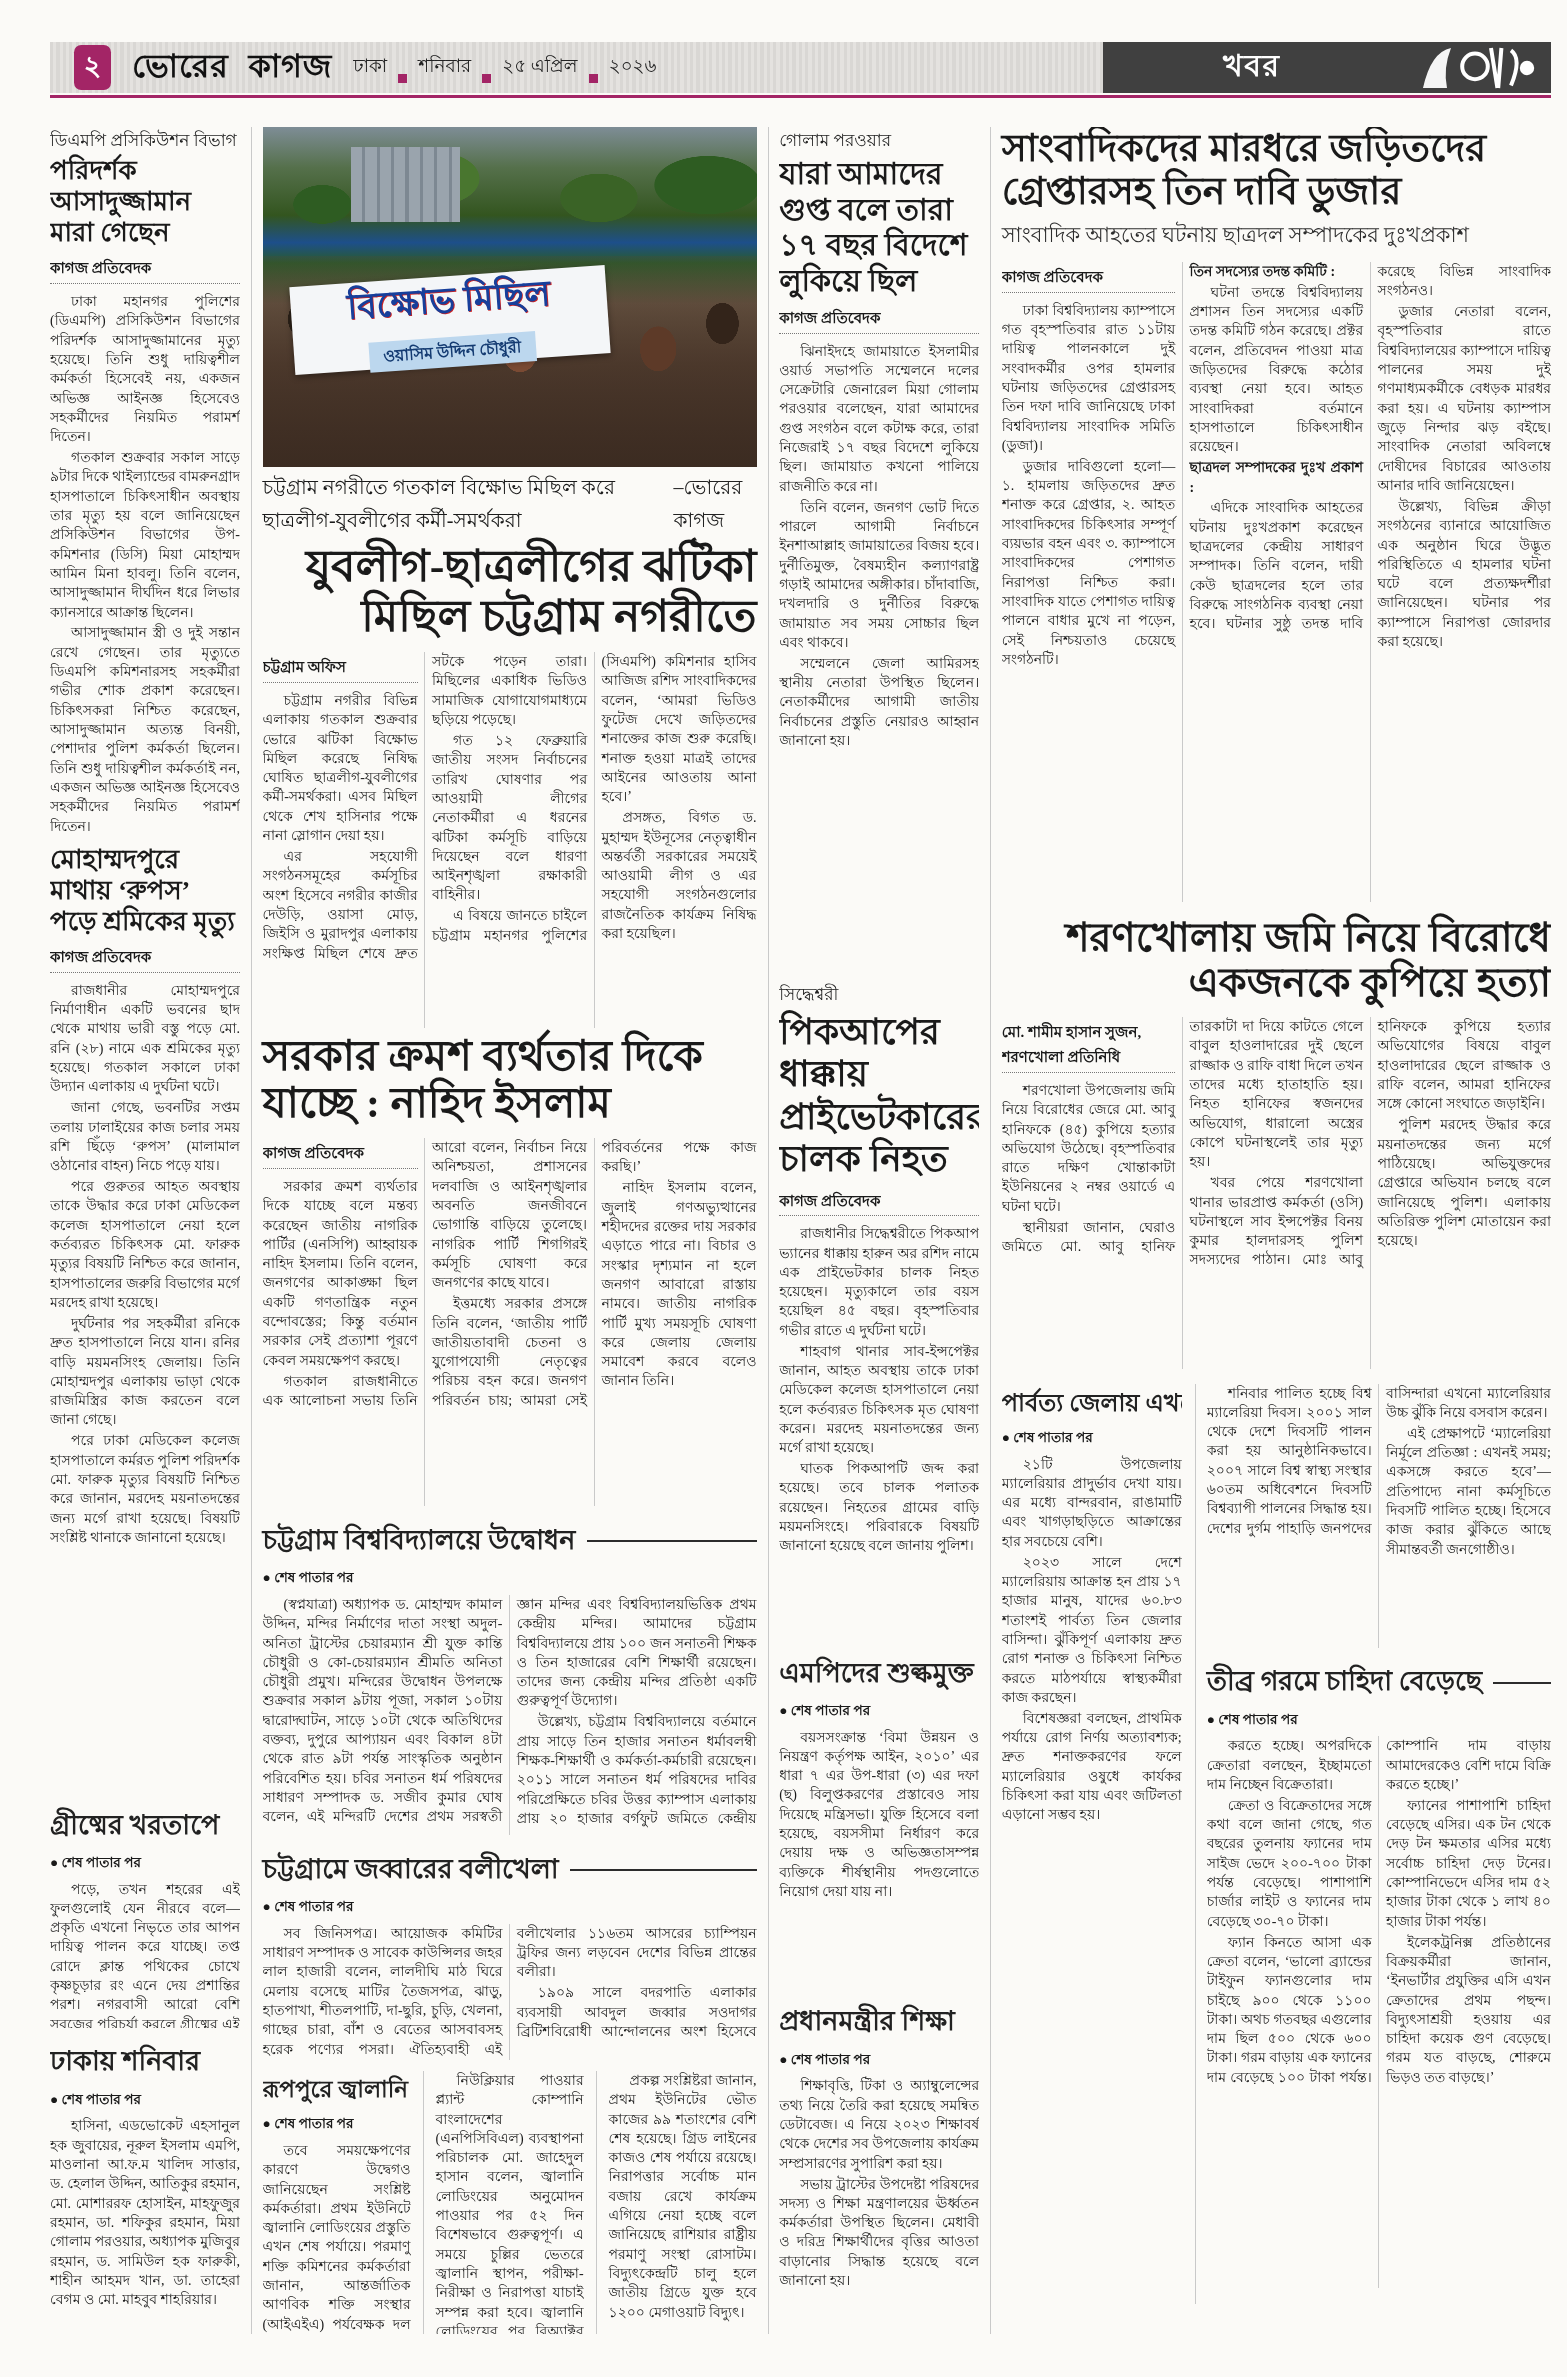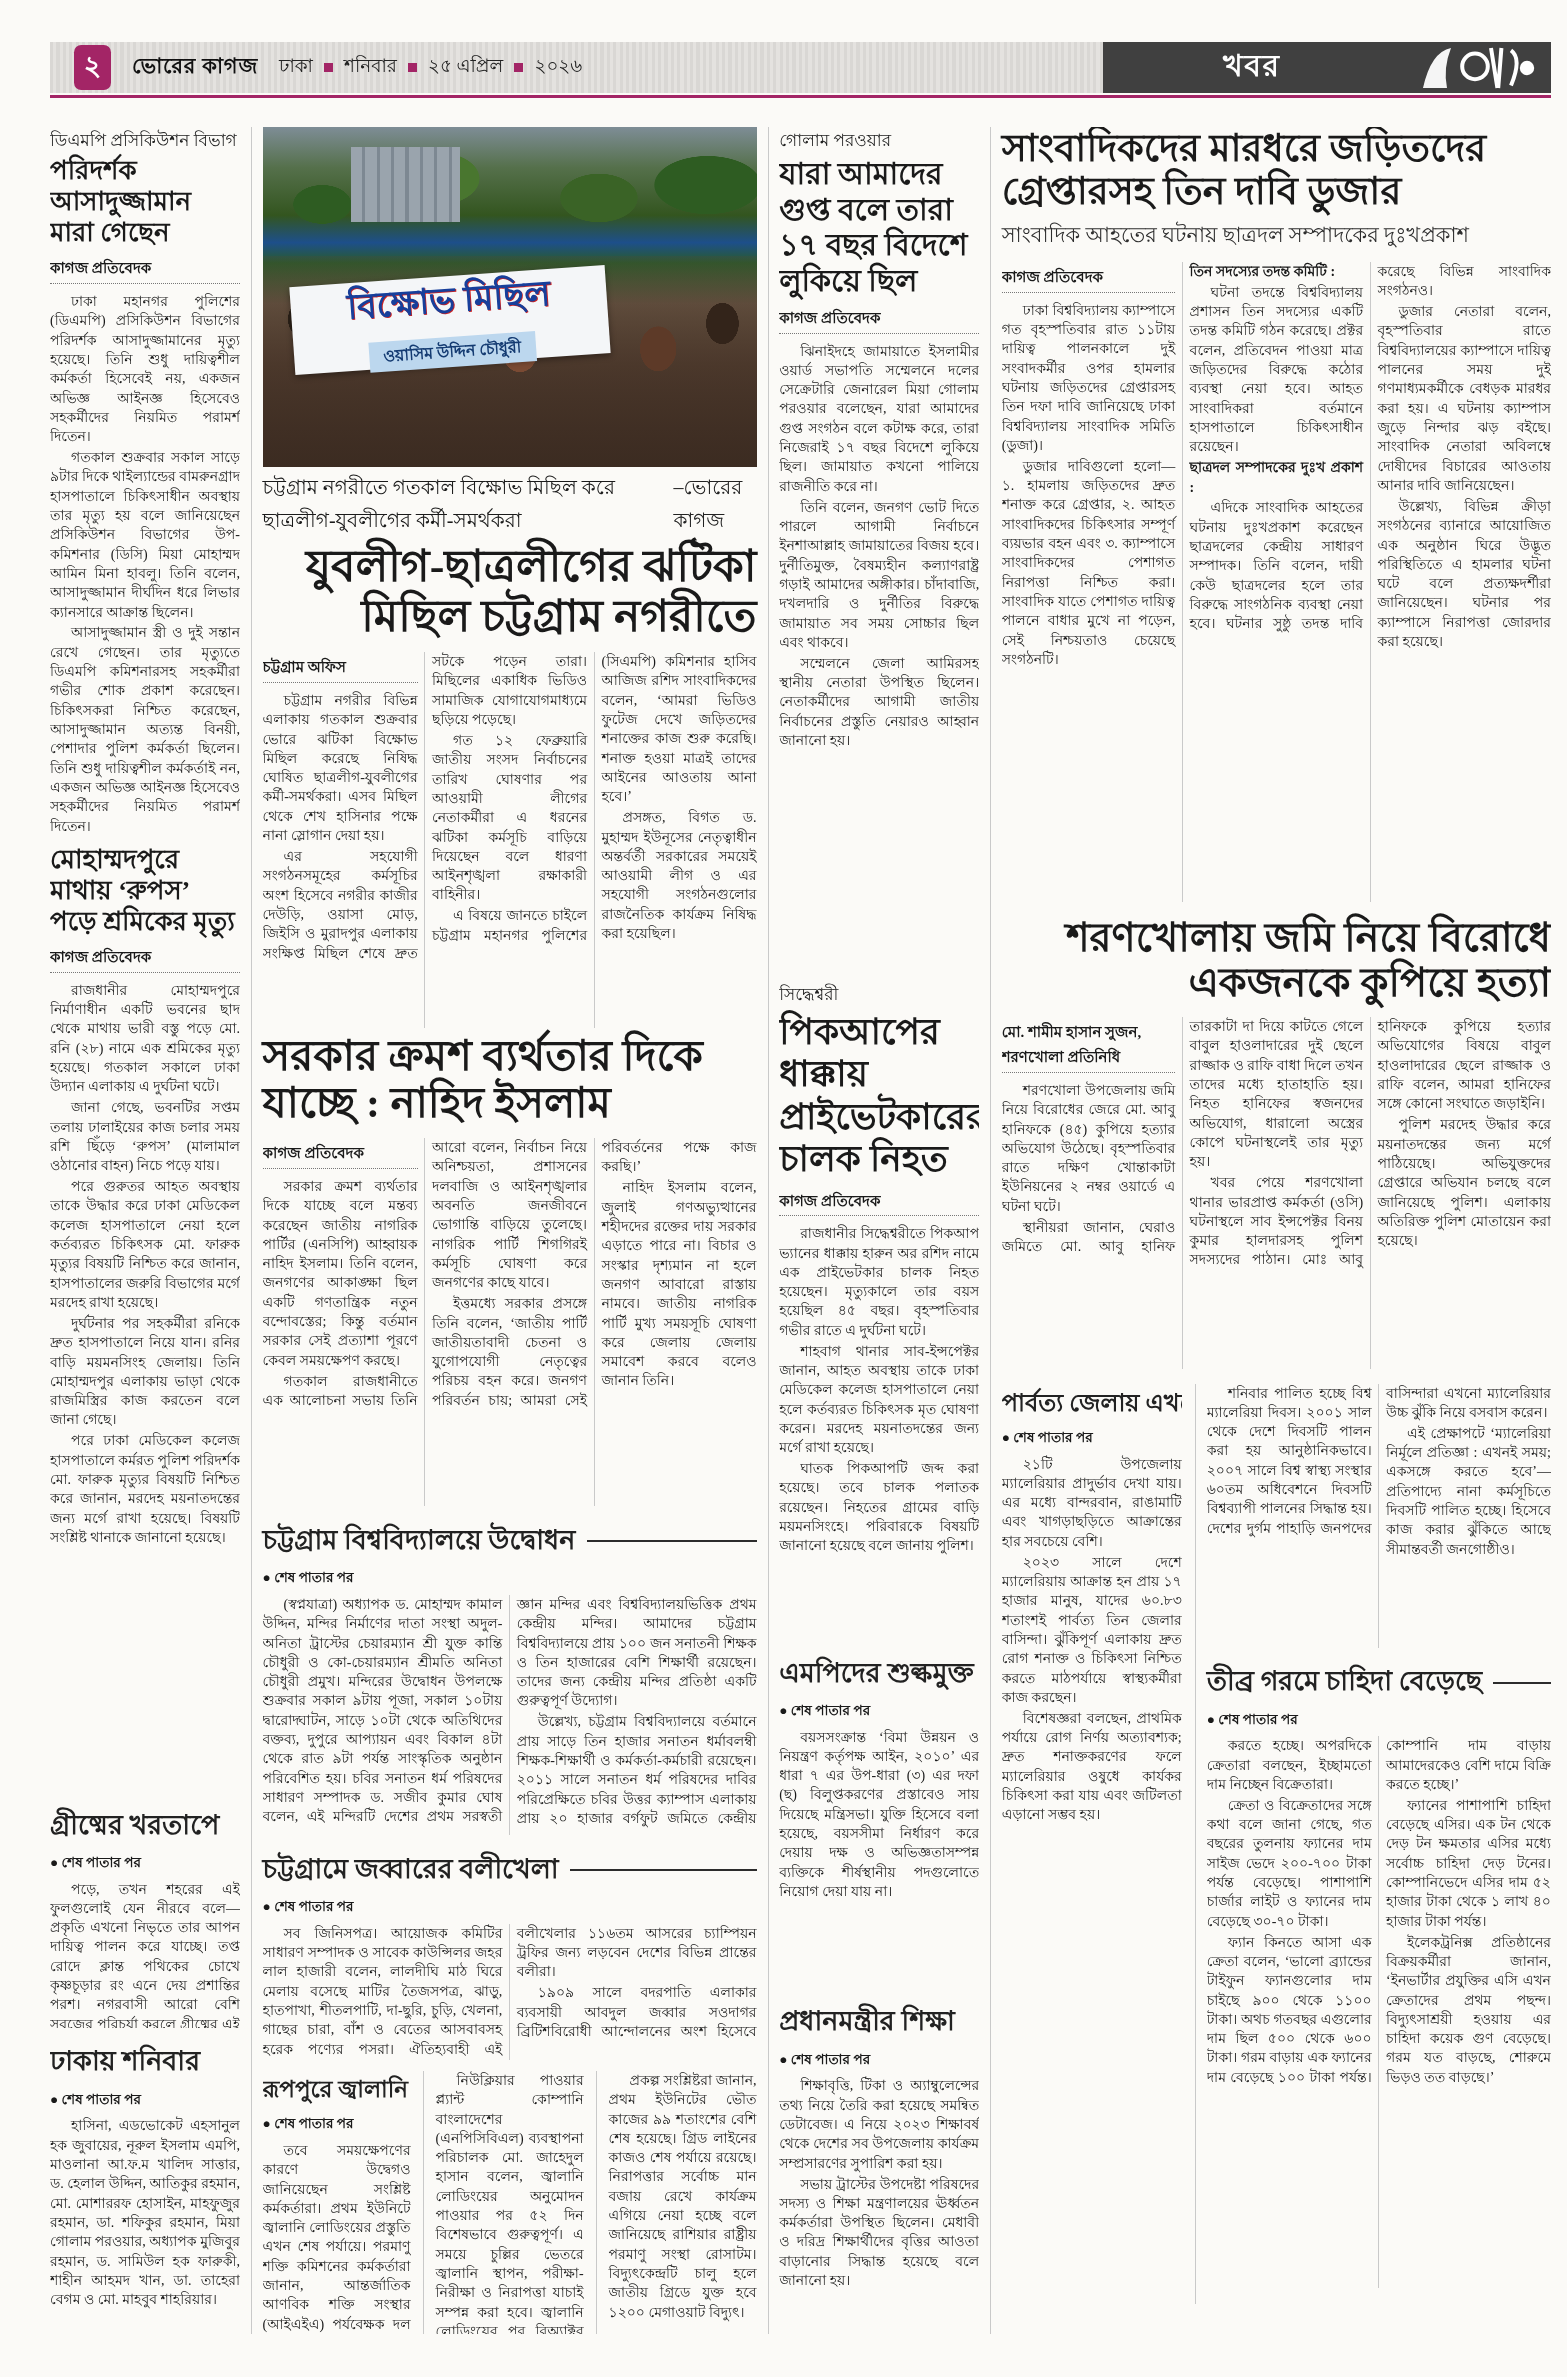--- a/index.html
+++ b/index.html
@@ -7,22 +7,22 @@
   .sheet{position:relative;width:1567px;height:2377px;background:#fbfaf7;overflow:hidden;}
   .inner{padding:42px 16px 0 50px;}
 
   
   .hdr{display:flex;align-items:stretch;height:51px;}
   .hdr-left{flex:1;display:flex;align-items:center;gap:21px;background:
      repeating-linear-gradient(90deg,#d9d7d4 0 3.2px,#e4e2df 3.2px 6.4px);
      padding:0 8px 0 24px;}
   .pagenum{width:37px;height:45px;background:#a32566;color:#fff;border-radius:7.2px;
      display:flex;align-items:center;justify-content:center;font-size:27px;font-weight:bold;}
-  .masthead{font-size:21px;font-weight:bold;letter-spacing:0.8px;color:#111;}
-  .dateline{display:flex;align-items:center;gap:11.2px;font-size:18.4px;color:#222;}
+  .masthead{font-size:32px;font-weight:bold;letter-spacing:0.8px;color:#111;font-family:Liberation Mono, monospace;}
+  .dateline{display:flex;align-items:flex-end;gap:11.2px;font-size:18.4px;color:#222;}
   .dsq{width:8.8px;height:8.8px;background:#a32566;display:inline-block;}
   .hdr-right{width:448px;background:#404040;display:flex;align-items:center;color:#fff;position:relative;}
   .section-label{font-size:30px;font-weight:bold;margin-left:120px;letter-spacing:1.6px;}
   .logo{position:absolute;right:8px;top:1.6px;}
   .hdr-rule{height:3.2px;background:#a32566;margin-top:1.6px;}
 
   
   .kicker{font-size:17px;color:#222;margin:0 0 1.6px;}
   .h-md{font-size:26px;line-height:1.18;font-weight:bold;margin:0 0 8px;}
   .h-lg{font-size:38px;line-height:1.15;font-weight:bold;margin:0 0 4.8px;}

